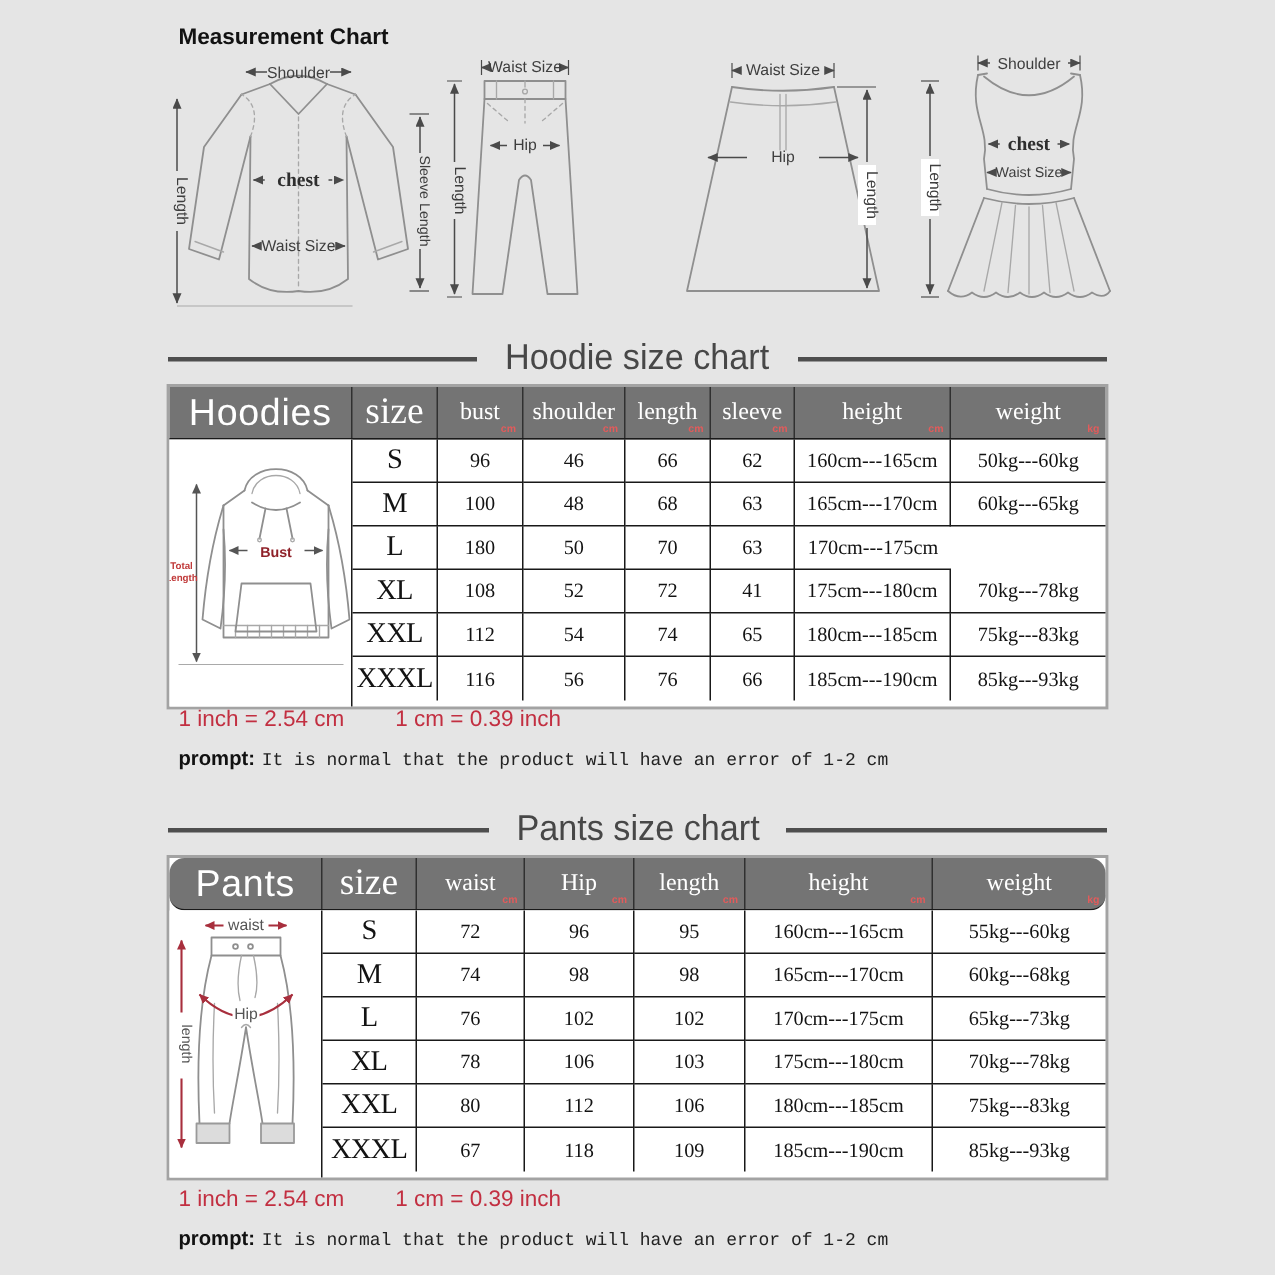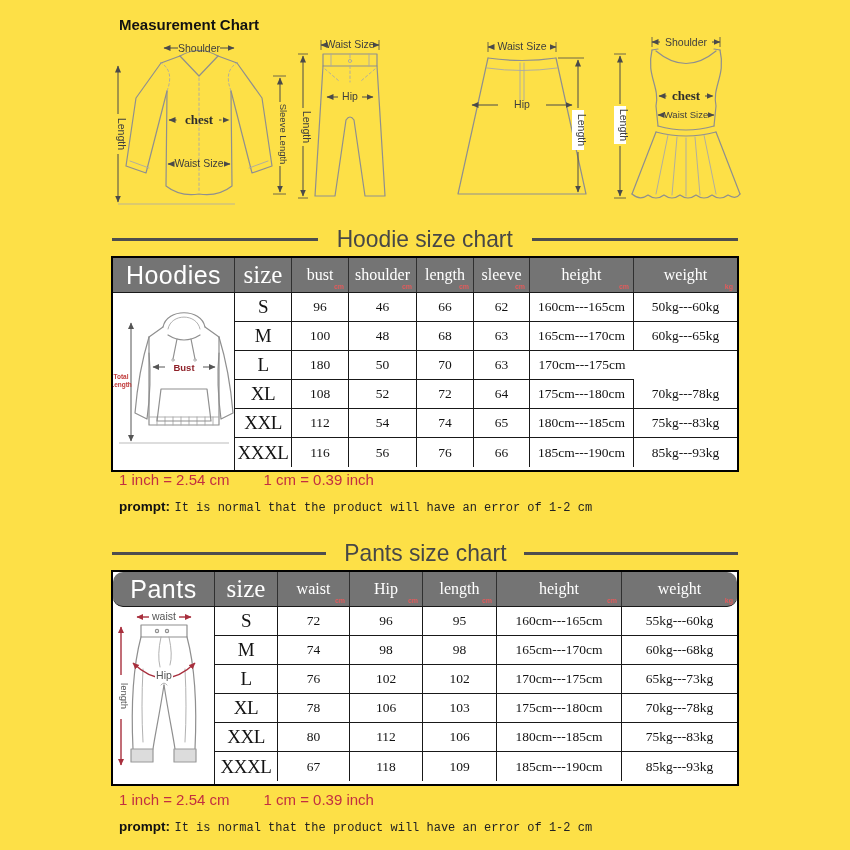--- a/index.html
+++ b/index.html
@@ -1,17 +1,17 @@
 <!DOCTYPE html>
 <html><head>
 <meta charset="utf-8">
 <style>
   html,body { margin:0; padding:0; background:#ffffff; }
   .canvas {
-    position:relative; width:850px; height:850px; background:#fde047;
+    position:relative; width:850px; height:850px; background:#e5e5e5;
     font-family:"Liberation Sans", sans-serif; overflow:hidden; color:#1a1a1a;
   }
   .page-title { position:absolute; left:119px; top:16px; font-size:15px; font-weight:bold; color:#121212; }
 
   
   .diag { position:absolute; }
   svg text { font-family:"Liberation Sans", sans-serif; fill:#3e3e3e; font-size:10.5px; text-anchor:middle; }
   svg text.sm { font-size:9.5px; }
   svg text.bld { font-family:"Liberation Serif", serif; font-weight:bold; font-size:13px; fill:#2e2e2e; }
   .garm { fill:none; stroke:#8f8f8f; stroke-width:1.2; stroke-linejoin:round; stroke-linecap:round; }
@@ -20,21 +20,21 @@
   .arr { fill:none; stroke:#4a4a4a; stroke-width:1; }
   .tick { stroke:#4a4a4a; stroke-width:0.8; }
   .ground { stroke:#a9a9a9; stroke-width:0.8; }
 
   
   .chart-title { position:absolute; left:112px; width:626px; height:30px; display:flex; align-items:center; }
   .chart-title .tline { flex:1; height:3px; background:#4e4e4e; }
   .chart-title .txt { padding:0 14px; font-size:24px; color:#474747; white-space:nowrap; transform:scaleX(0.95); }
 
   
-  .size-table { position:absolute; width:624px; border:2px solid #000000; background:#ffffff; box-sizing:content-box;text-align:center; }
+  .size-table { position:absolute; width:624px; border:2px solid #a3a3a3; background:#ffffff; box-sizing:content-box;text-align:center; }
   .thead { display:grid; height:34px; background:#747474; border-bottom:1px solid #191919; }
   .hgrid { grid-template-columns:122px 57px 57px 68px 57px 56px 104px 103px; }
   .pgrid { grid-template-columns:102px 63px 72px 73px 74px 125px 115px;border-radius:10px; }
   .th { position:relative; display:flex; align-items:center; justify-content:center;
         border-right:1px solid #303030; box-sizing:border-box; }
   .th:last-child { border-right:none; }
   .th .lbl { font-family:"Liberation Serif", serif; font-size:16px; color:#ffffff; }
   .th.product .lbl { font-family:"Liberation Sans", sans-serif; font-size:25px; letter-spacing:0.5px; }
   .th.sizecol .lbl { font-size:25px; }
   .th .unit { position:absolute; right:4px; bottom:2px; font-size:7px; font-weight:bold; color:#e25b5b; }
@@ -310,21 +310,21 @@
             <div class="c2">50</div>
             <div class="c3">70</div>
             <div class="c4">63</div>
             <div class="c5">170cm---175cm</div>
           </div>
           <div class="trow hrow">
             <div class="c0">XL</div>
             <div class="c1">108</div>
             <div class="c2">52</div>
             <div class="c3">72</div>
-            <div class="c4">64</div>
+            <div class="c4">41</div>
             <div class="c5">175cm---180cm</div>
             <div class="c6">70kg---78kg</div>
           </div>
           <div class="trow hrow">
             <div class="c0">XXL</div>
             <div class="c1">112</div>
             <div class="c2">54</div>
             <div class="c3">74</div>
             <div class="c4">65</div>
             <div class="c5">180cm---185cm</div>

